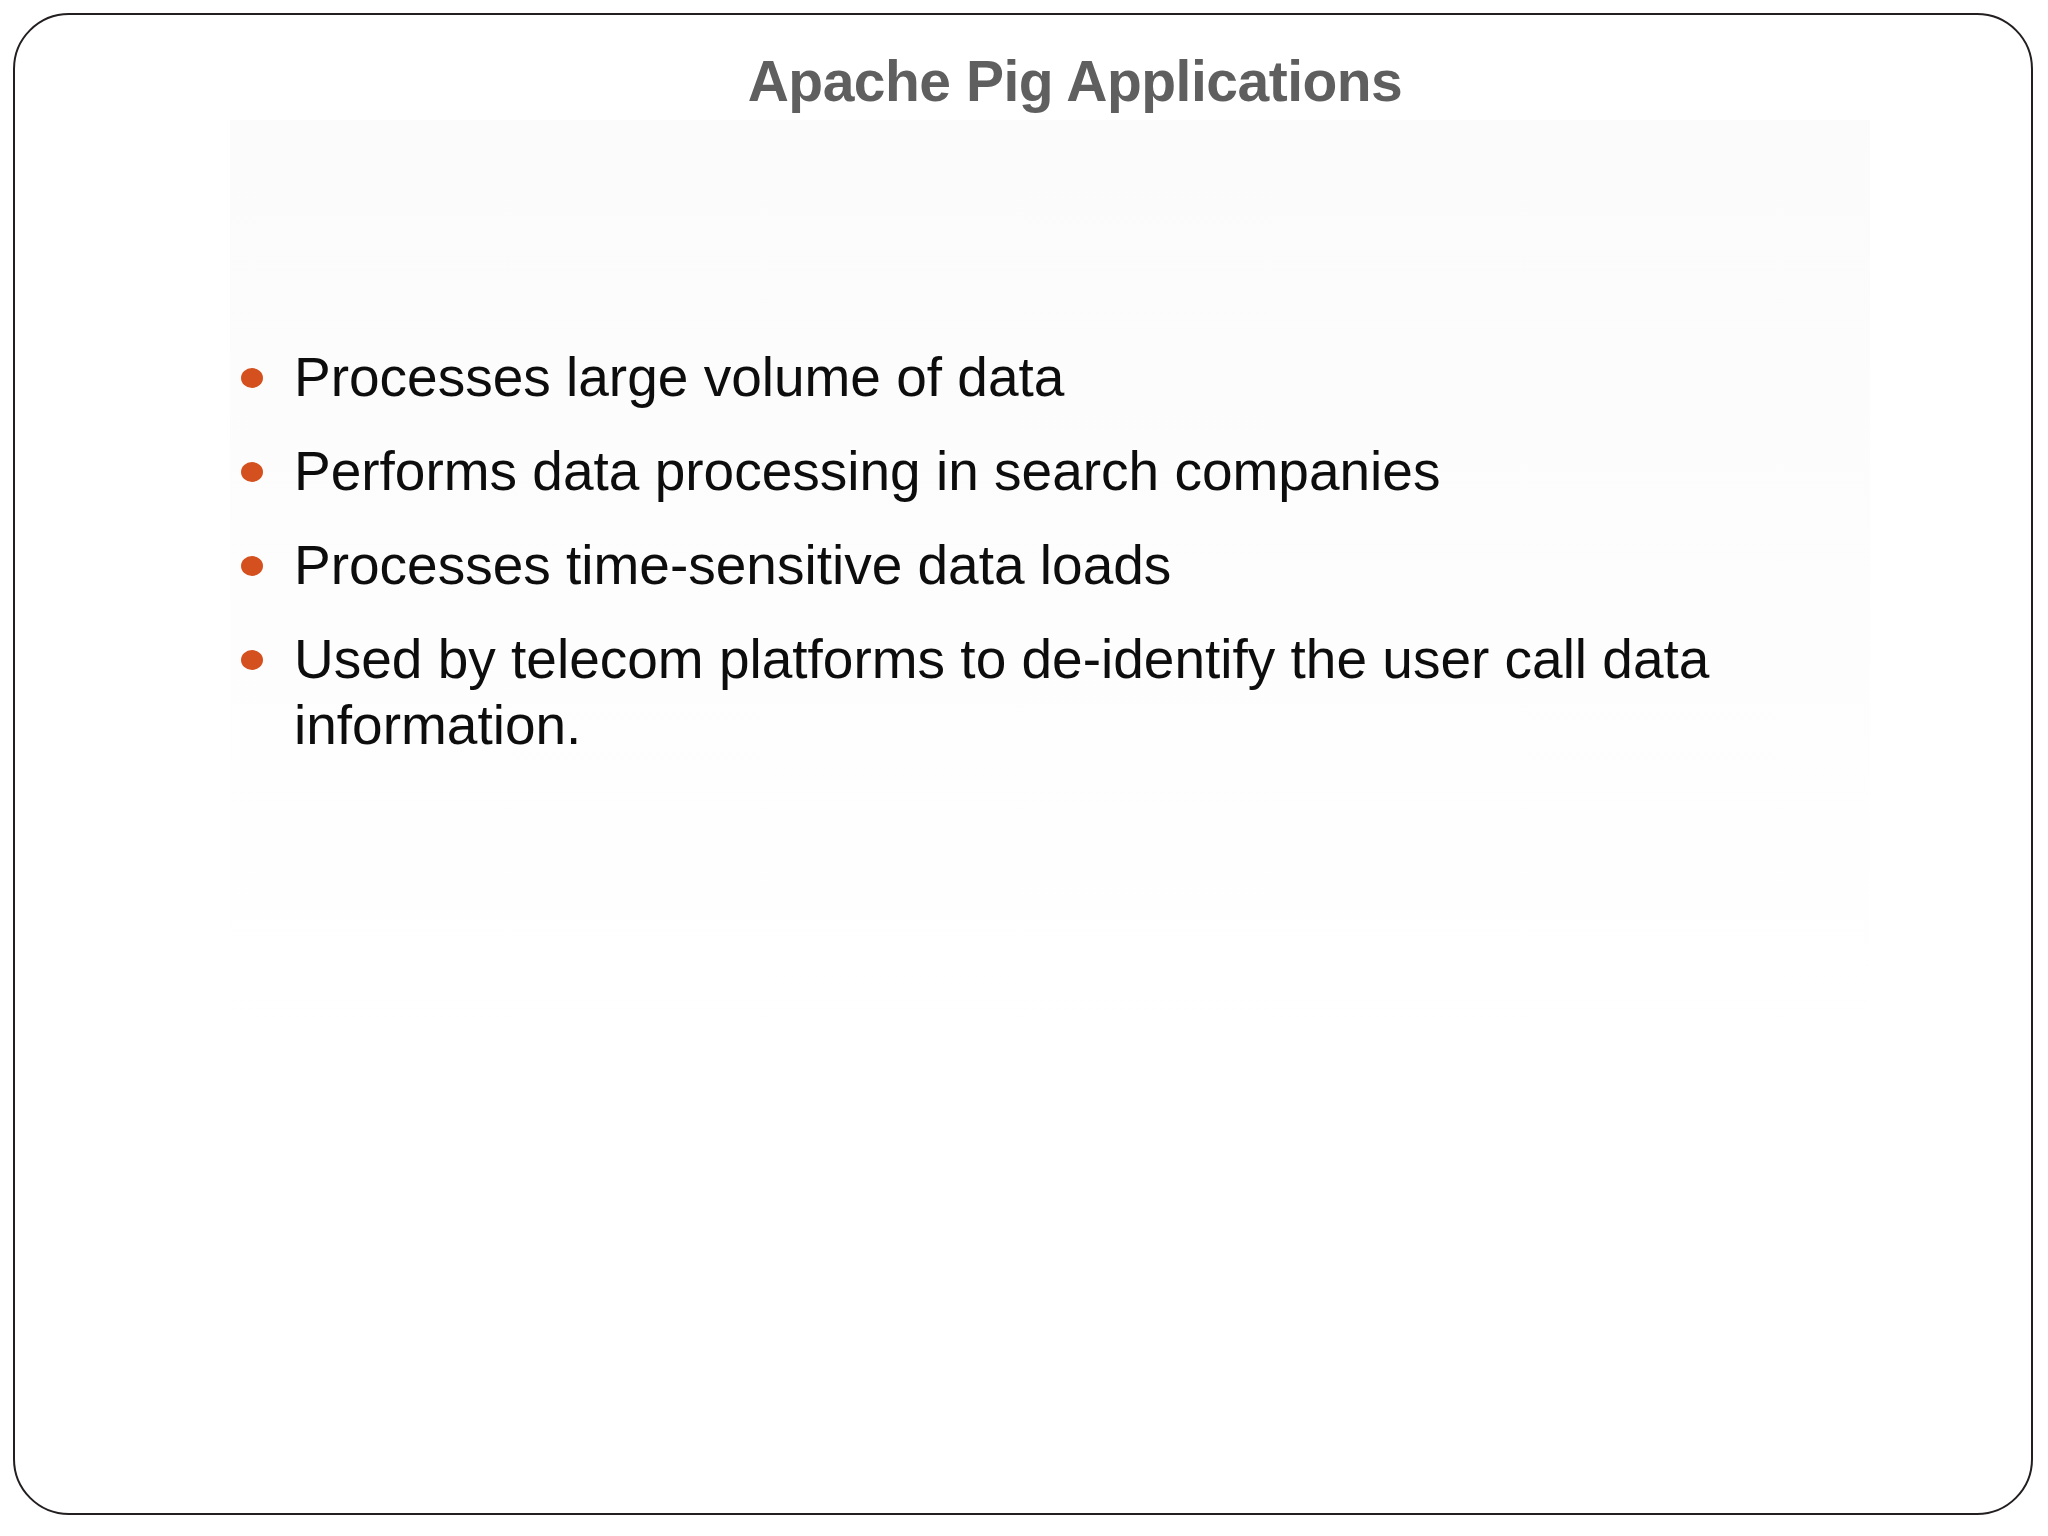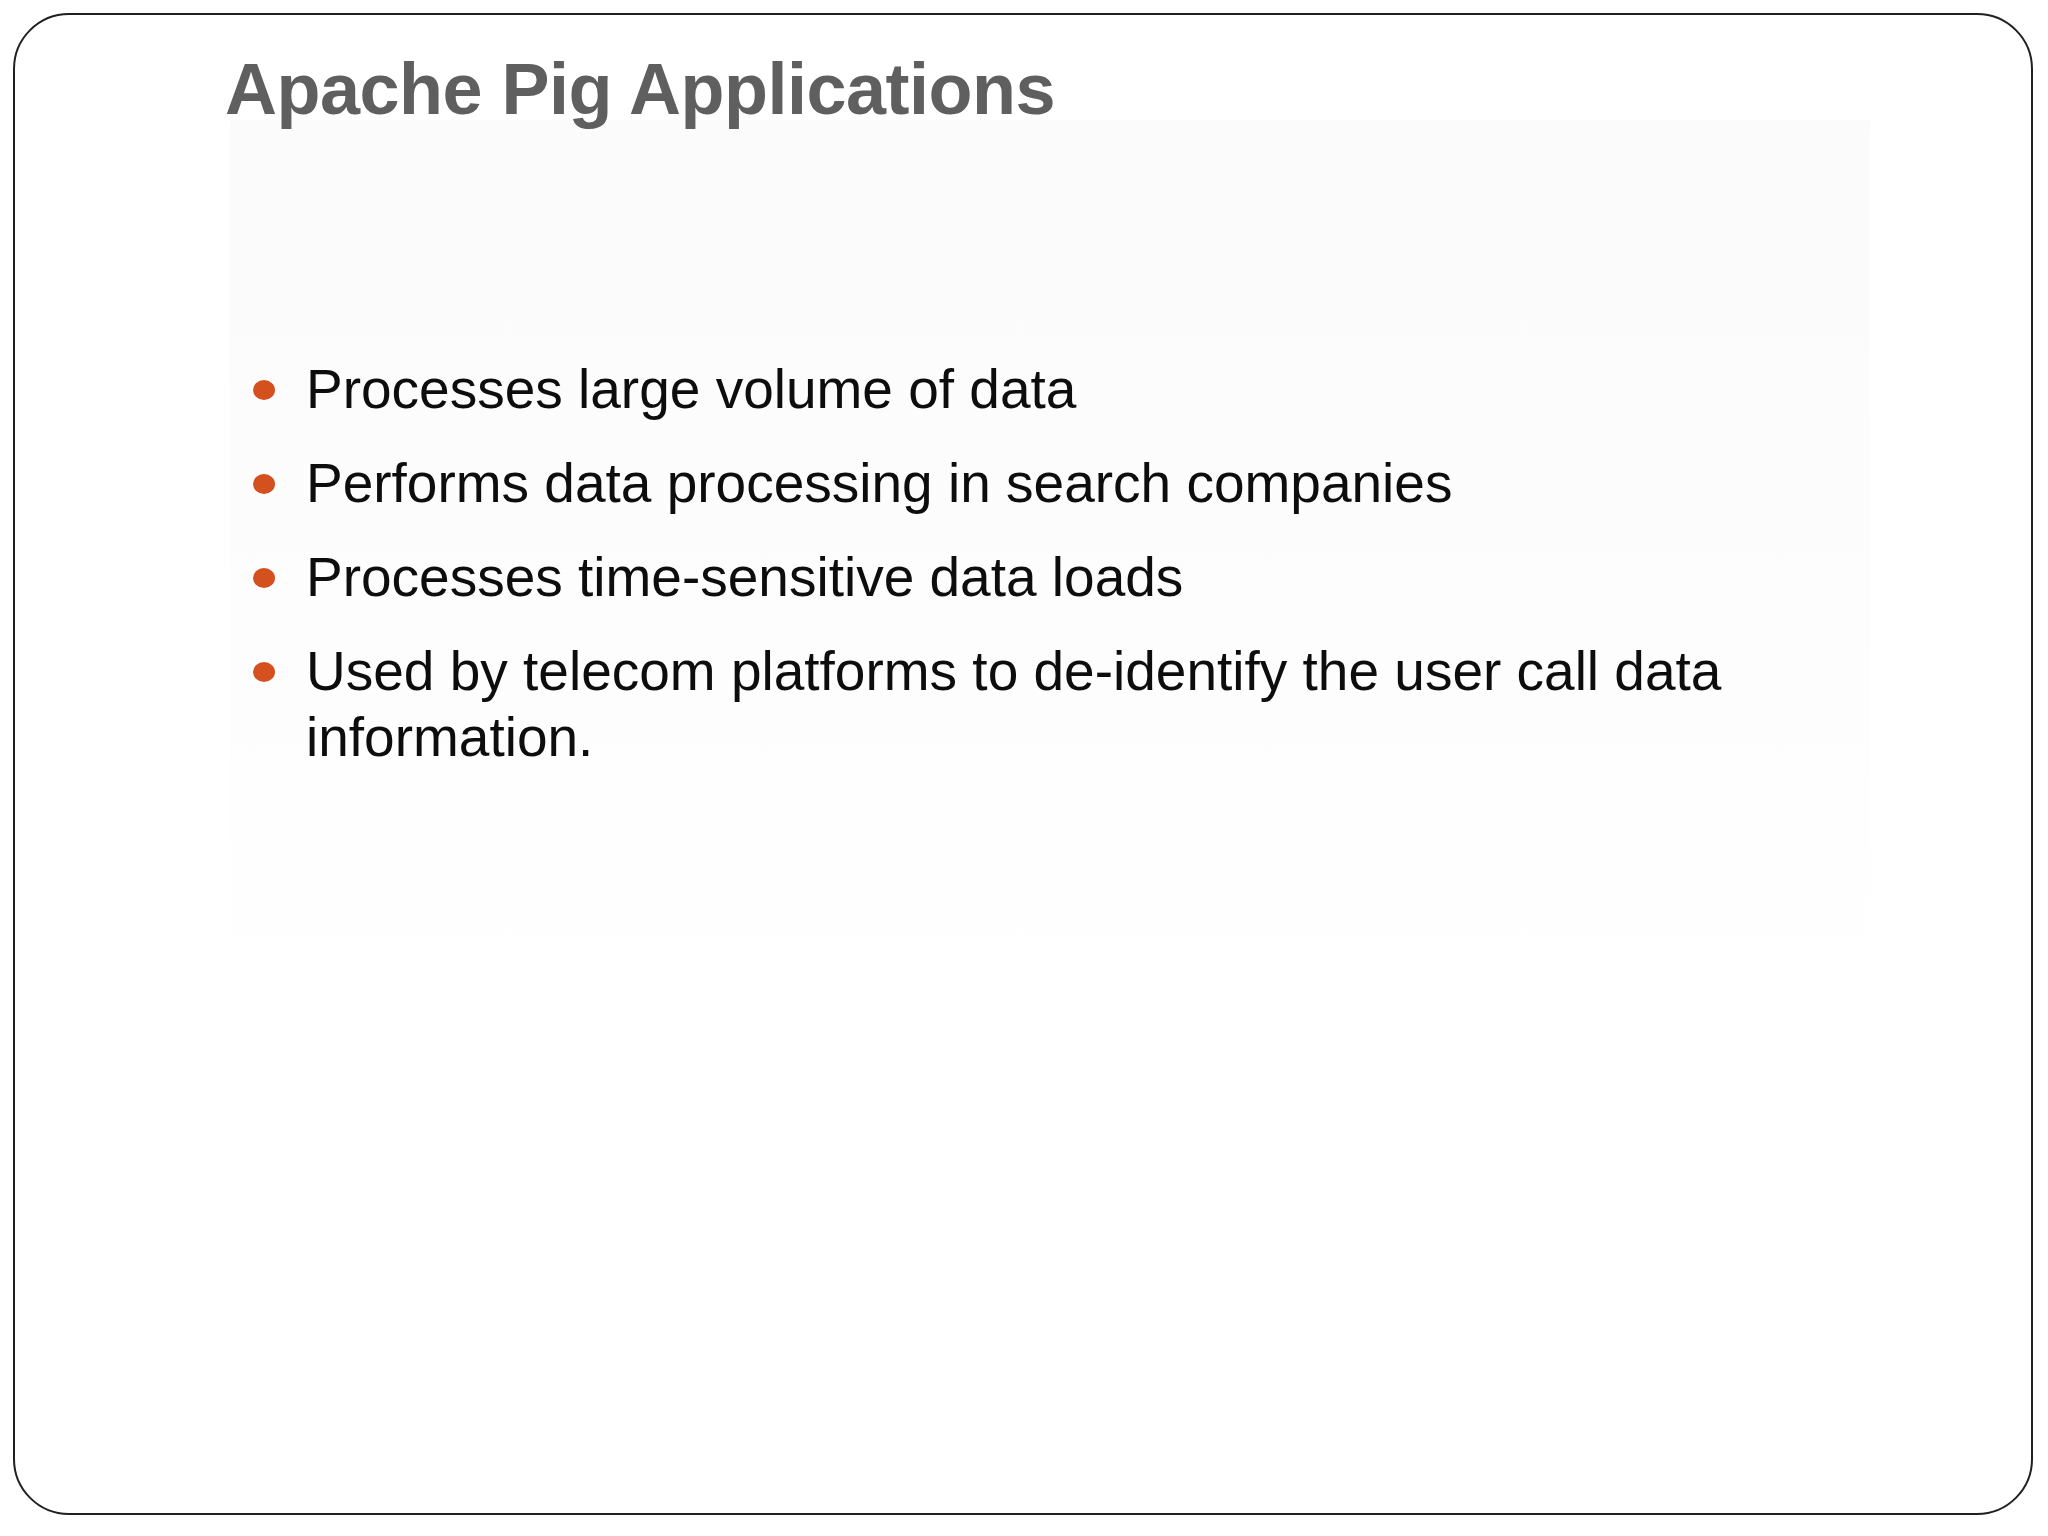--- a/index.html
+++ b/index.html
@@ -44,34 +44,35 @@
     background: linear-gradient(180deg, #fbfbfb 0%, #fdfdfd 55%, #ffffff 100%);
     pointer-events: none;
   }
 
   .slide-title {
     position: absolute;
     left: 225px;
     top: 52px;
     width: 1700px;
     margin: 0;
-    font-size: 72px;
+    font-size: 57px;
     font-weight: bold;
     line-height: 1.05;
     letter-spacing: -0.5px;
     color: #5f5f5f;
     white-space: nowrap;
+    text-align: center;
   }
 
   .bullet-list {
     position: absolute;
     left: 232px;
     top: 340px;
     width: 1680px;
-    margin: 16px;
+    margin: 4px;
     padding: 0;
     list-style: none;
   }
 
   .bullet-item {
     position: relative;
     padding-left: 58px;
     margin: 0 0 28px 0;
     font-size: 55px;
     line-height: 1.20;

